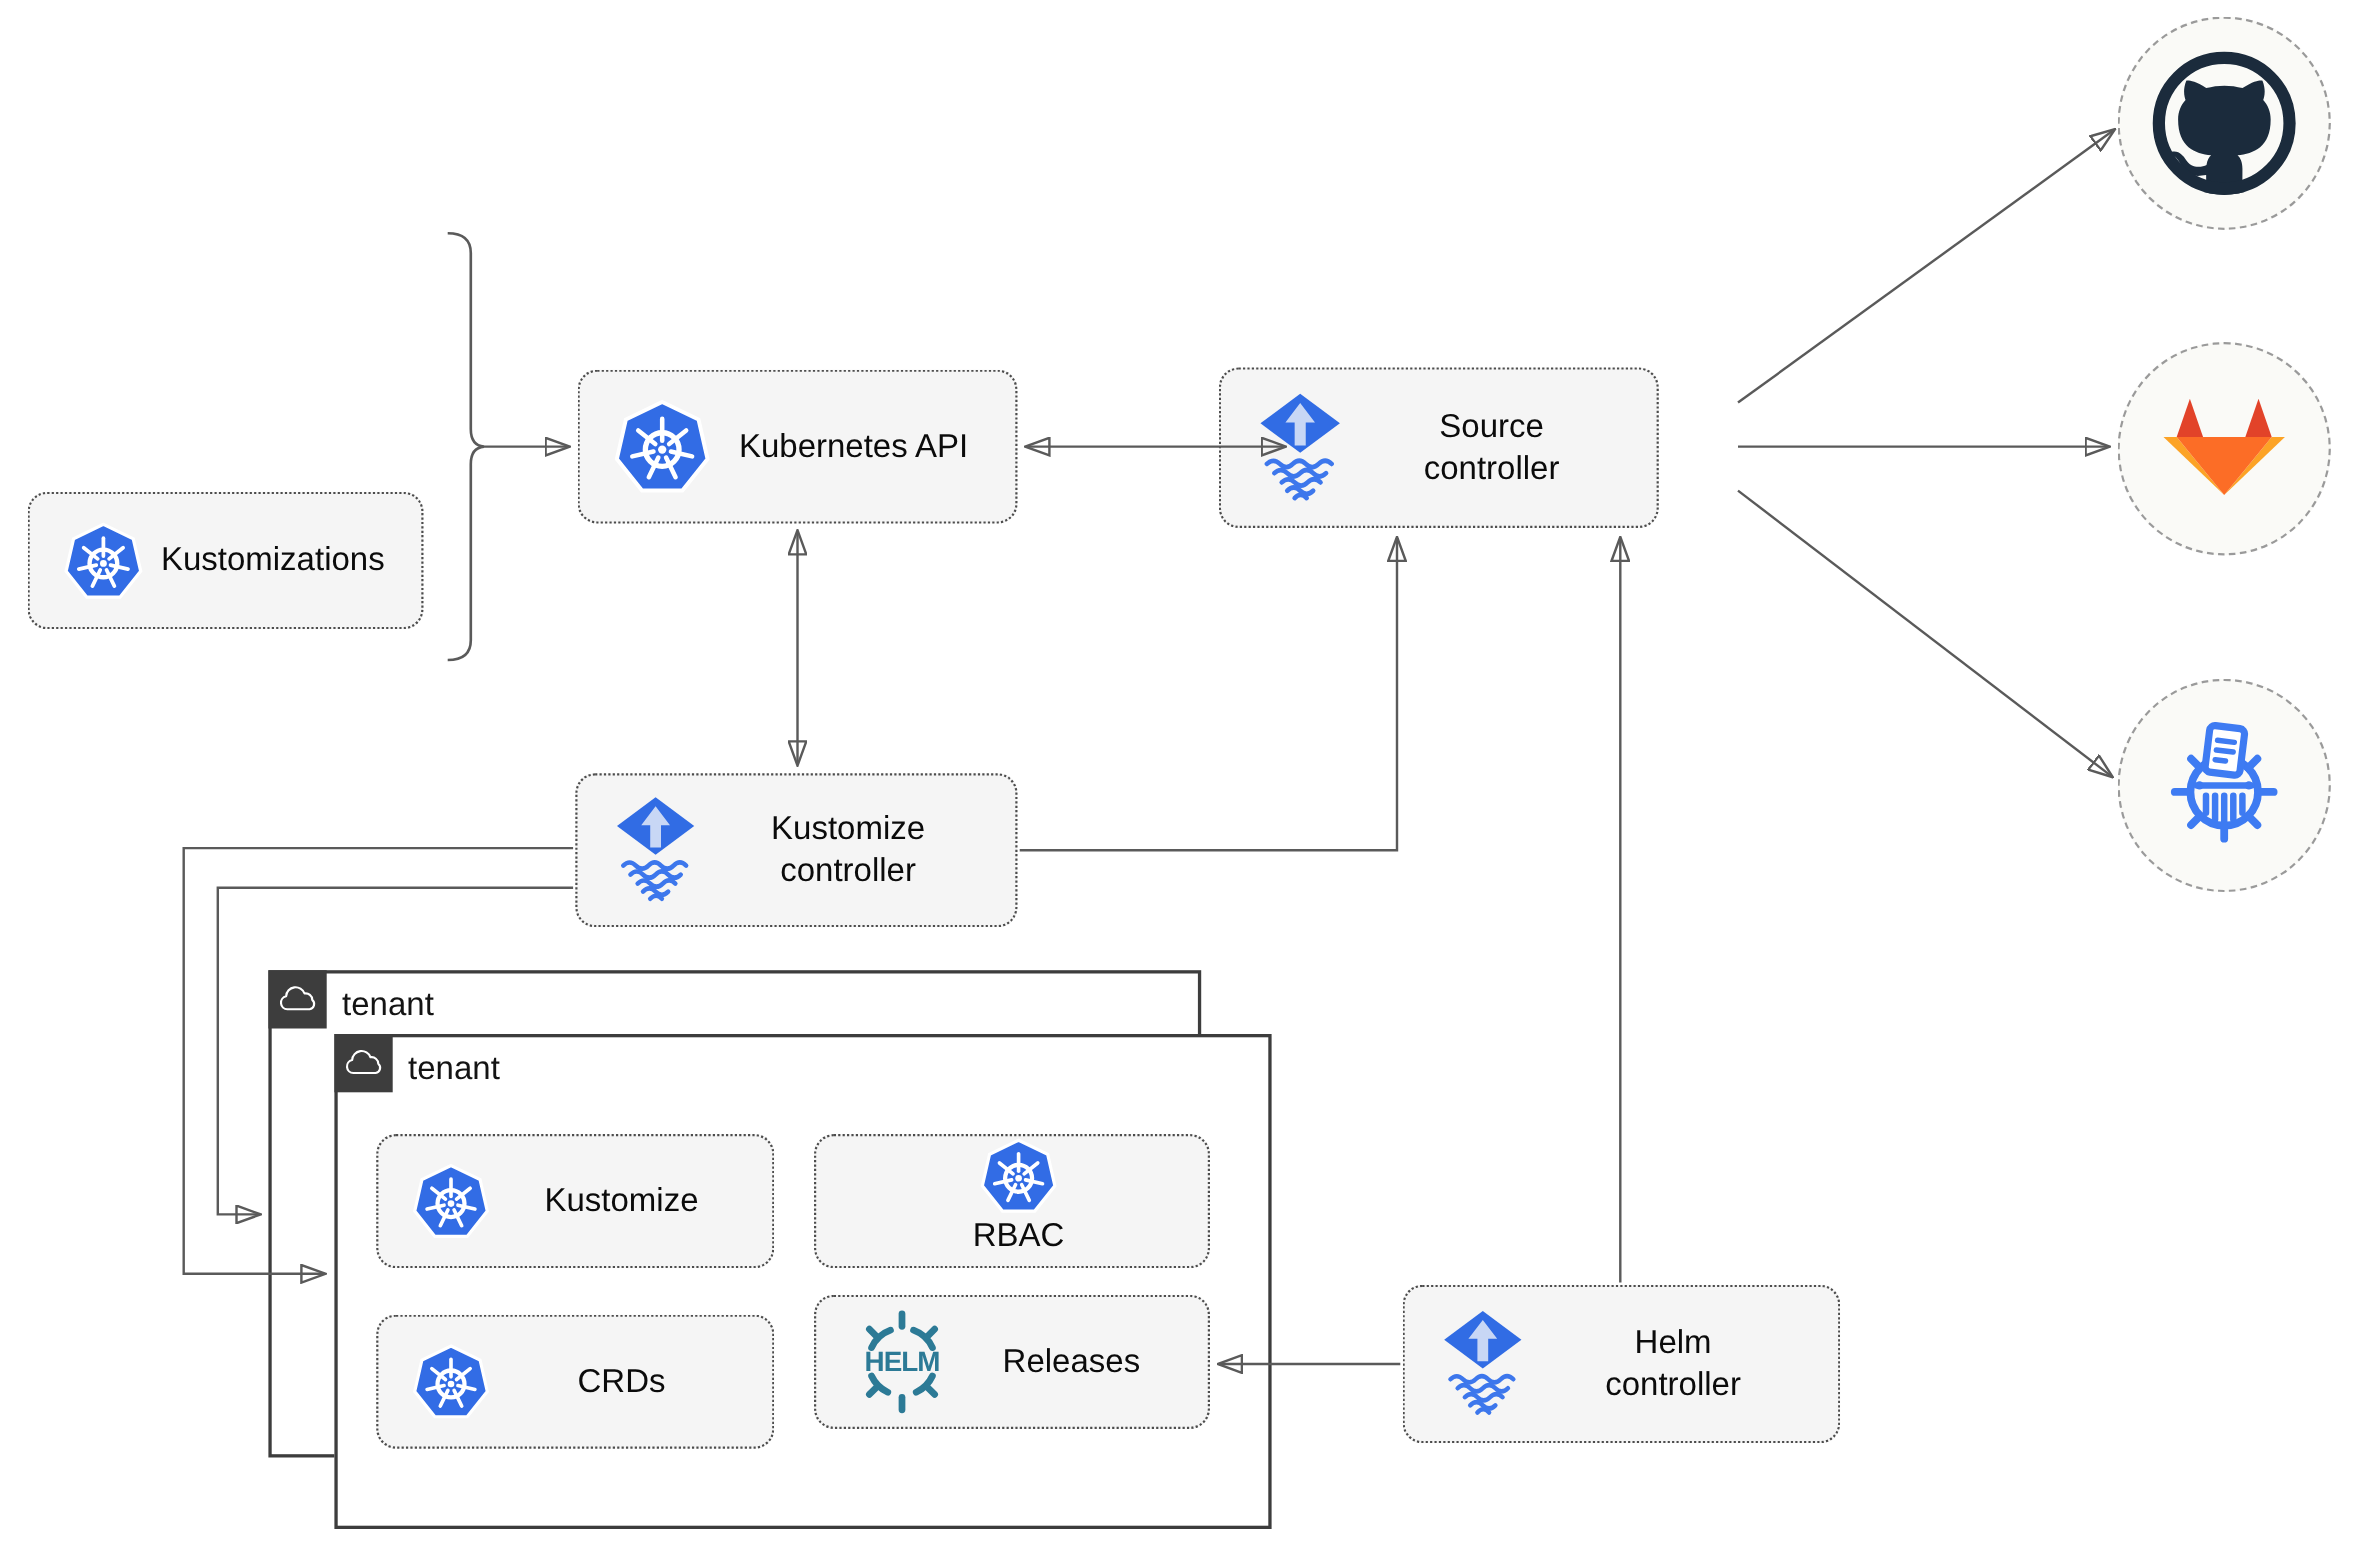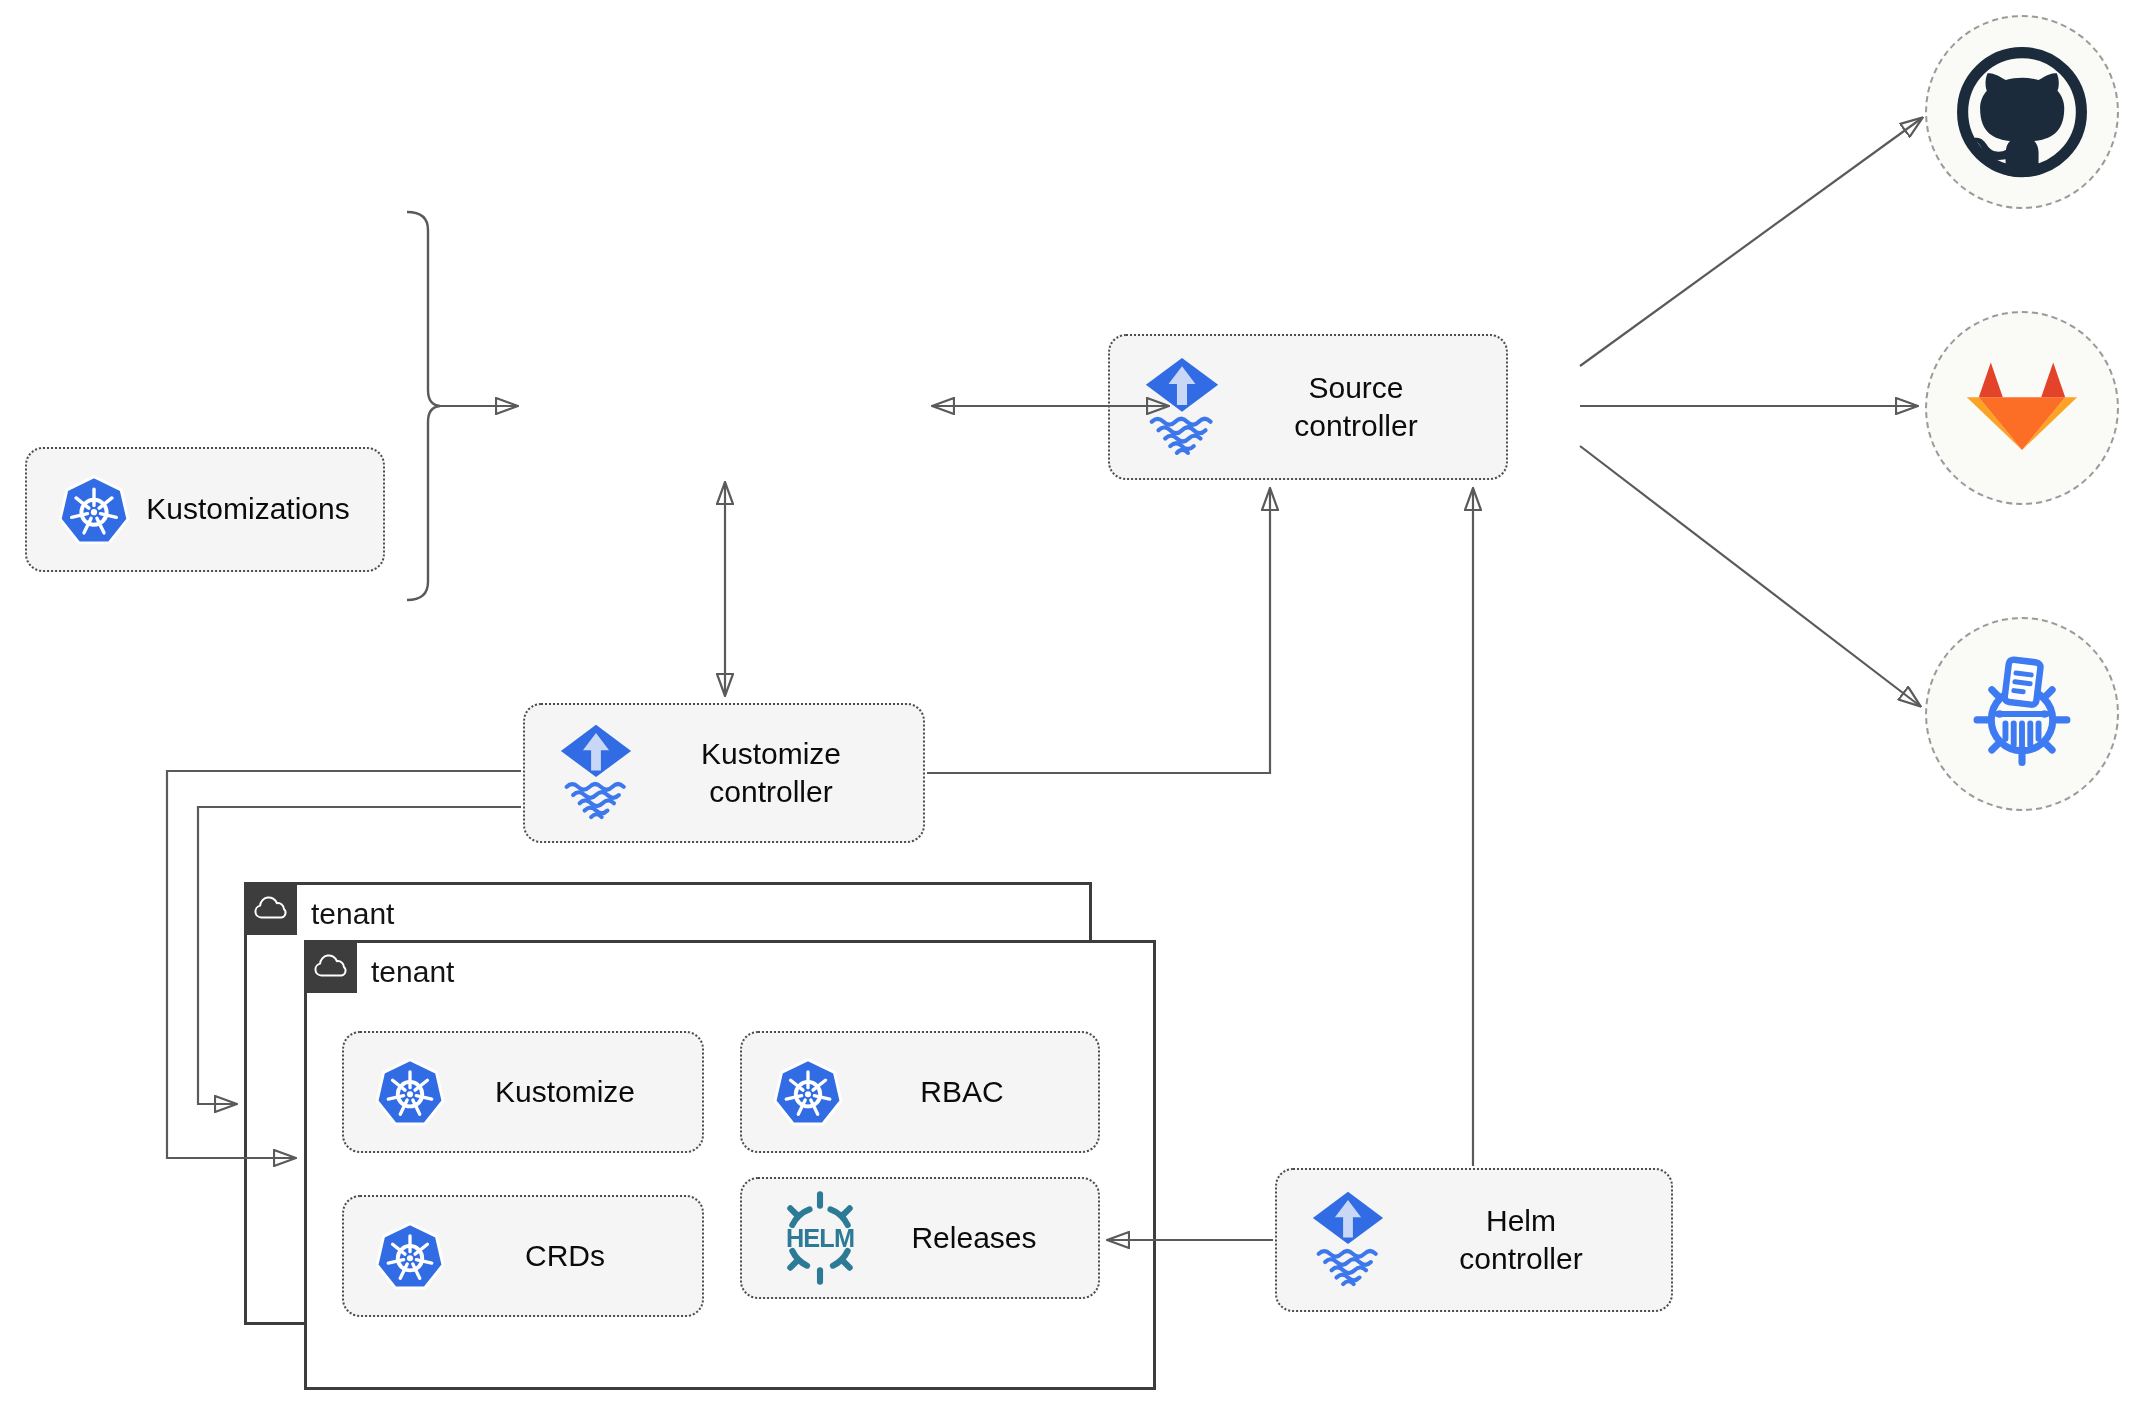--- a/index.html
+++ b/index.html
@@ -133,20 +133,28 @@
 
   <div class="node" style="left:25px; top:447px; width:360px; height:125px;">
     <span class="icon">
       <svg width="74" height="74" viewBox="0 0 100 100">
           <use href="#ic-k8s"></use>
         </svg>
     </span>
     <span class="label">Kustomizations</span>
   </div>
 
+  <div class="node" style="left:525px; top:336px; width:400px; height:140px;">
+    <span class="icon">
+      <svg width="90" height="90" viewBox="0 0 100 100">
+          <use href="#ic-k8s"></use>
+        </svg>
+    </span>
+    <span class="label">Kubernetes API</span>
+  </div>
 
   <div class="node" style="left:1108px; top:334px; width:400px; height:146px;">
     <span class="icon">
       <svg width="84" height="101" viewBox="0 0 100 120">
           <use href="#ic-flux"></use>
         </svg>
     </span>
     <span class="label">Source
 controller</span>
   </div>
@@ -173,21 +181,21 @@
 
   <div class="node inner" style="left:342px; top:1031px; width:362px; height:122px;">
     <span class="icon">
       <svg width="72" height="72" viewBox="0 0 100 100">
           <use href="#ic-k8s"></use>
         </svg>
     </span>
     <span class="label">Kustomize</span>
   </div>
 
-  <div class="node inner" style="left:740px; top:1031px; width:360px; height:122px;">
+  <div class="node inner" style="left:740px; top:1031px; width:360px; height:122px;flex-direction:column;">
     <span class="icon">
       <svg width="72" height="72" viewBox="0 0 100 100">
           <use href="#ic-k8s"></use>
         </svg>
     </span>
     <span class="label">RBAC</span>
   </div>
 
   <div class="node inner" style="left:342px; top:1195px; width:362px; height:122px;">
     <span class="icon">

